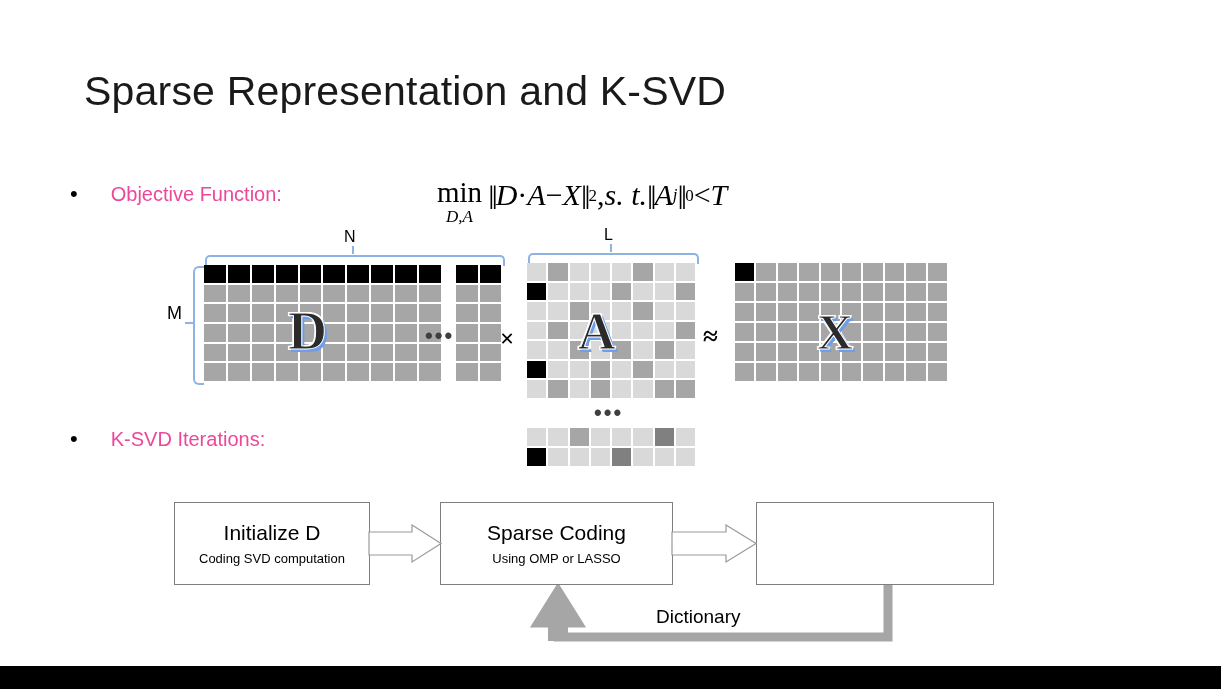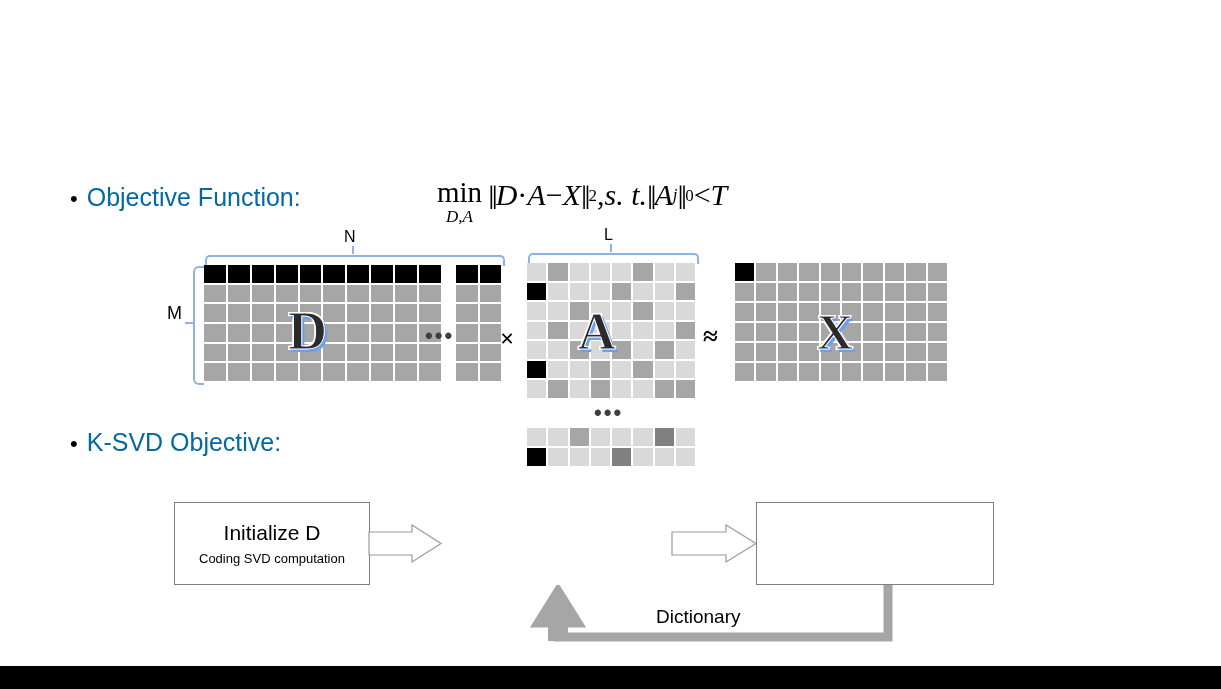--- a/index.html
+++ b/index.html
@@ -43,22 +43,23 @@
     align-items: baseline;
     white-space: nowrap;
   }
   .bullet-dot {
     font-size: 22px;
     line-height: 1;
     color: #000;
     margin-right: 9px;
   }
   .bullet-text {
-    font-size: 25px;
-    color: #0369a1;
+    font-size: 20px;
+    color: #ec4899;
+    margin-left: 24px;
   }
   #bullet-objective { left: 70px; top: 183px; }
   #bullet-algorithm { left: 70px; top: 428px; }
 
   
   #equation {
     position: absolute;
     left: 437px; top: 178px;
     font-family: "Liberation Serif", serif;
     font-size: 30px;
@@ -264,20 +265,21 @@
     left: 656px; top: 606px;
     font-size: 19px;
     color: #000;
   }
 </style>
 </head>
 <body>
 
 <div id="slide">
 
+  <div id="slide-title">Sparse Representation and K-SVD</div>
 
   <div class="bullet-row" id="bullet-objective">
     <span class="bullet-dot">•</span>
     <span class="bullet-text">Objective Function:</span>
   </div>
 
   <div id="equation">
     <span class="minblock">
       <span class="op">min</span>
       <span class="sub">D,A</span>
@@ -537,26 +539,30 @@
         <div class="cell" style="background: rgb(166, 166, 166);"></div>
         <div class="cell" style="background: rgb(166, 166, 166);"></div>
         <div class="cell" style="background: rgb(166, 166, 166);"></div>
         <div class="cell" style="background: rgb(166, 166, 166);"></div>
       </div>
     <div class="mat-letter" id="letter-x">X</div>
   </div>
 
   <div class="bullet-row" id="bullet-algorithm">
     <span class="bullet-dot">•</span>
-    <span class="bullet-text">K-SVD Objective:</span>
+    <span class="bullet-text">K-SVD Iterations:</span>
   </div>
 
   <div class="flow-box" id="flow-box-0">
     <div class="flow-title">Initialize D</div>
     <div class="flow-sub">Coding SVD computation</div>
+  </div>
+  <div class="flow-box" id="flow-box-1">
+    <div class="flow-title">Sparse Coding</div>
+    <div class="flow-sub">Using OMP or LASSO</div>
   </div>
   <div class="flow-box" id="flow-box-2">
   </div>
 
   <svg class="flow-arrow" style="left:368px; top:524px;" width="76" height="40">
     <polygon points="1,8 44,8 44,1 73,19.5 44,38 44,31 1,31" fill="#ffffff" stroke="#9a9a9a" stroke-width="1.2"></polygon>
   </svg>
 
   <svg class="flow-arrow" style="left:671px; top:524px;" width="88" height="40">
     <polygon points="1,8 55,8 55,1 85,19.5 55,38 55,31 1,31" fill="#ffffff" stroke="#9a9a9a" stroke-width="1.2"></polygon>

